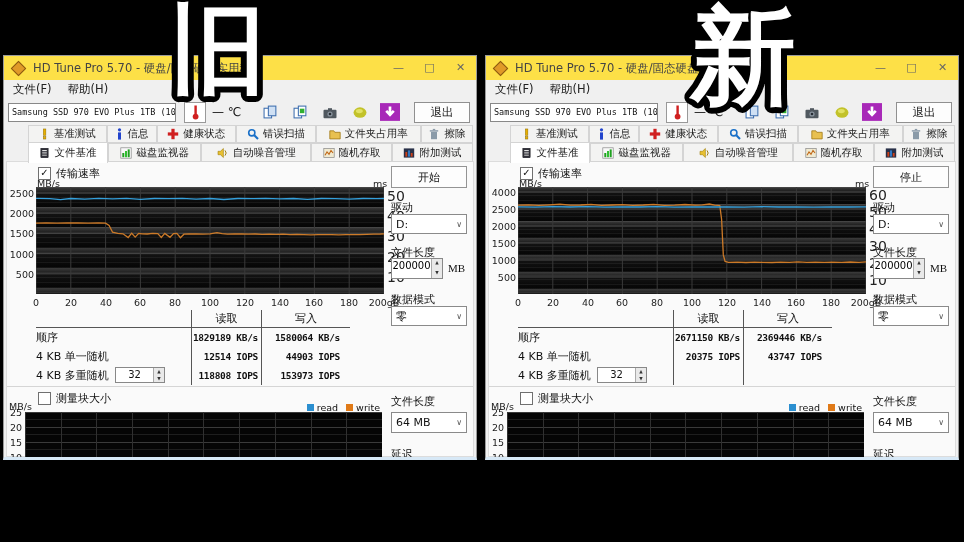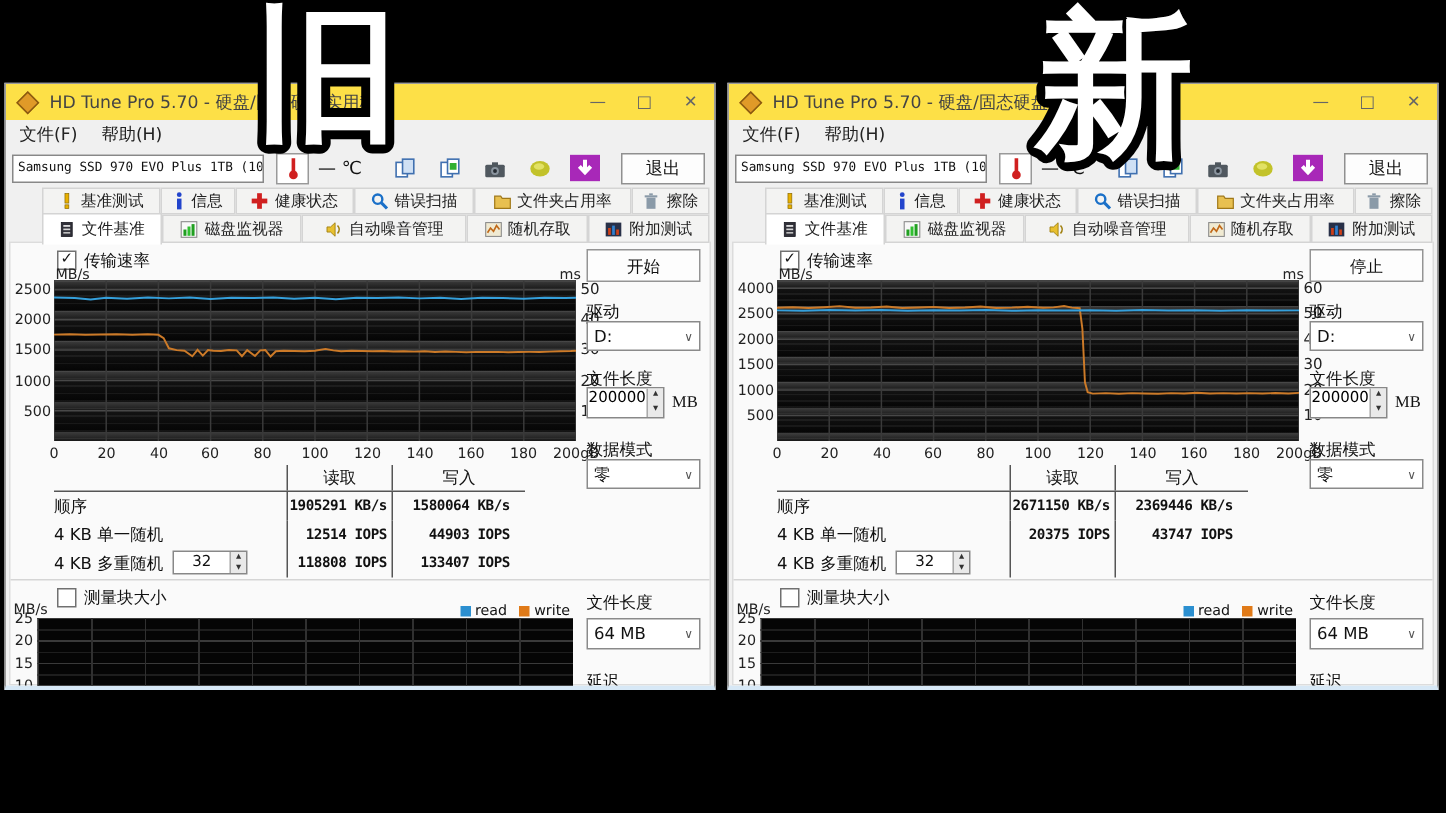--- a/index.html
+++ b/index.html
@@ -41,21 +41,21 @@
 
   .cb-row { position:absolute; display:flex; align-items:center; gap:5px; font-size:11px; color:#111; }
   .cb-transfer { left:34px; top:110px; } .cb-block { left:34px; top:335px; }
   .cb-box { width:11px; height:11px; background:#fff; border:1px solid #707070; font-size:10px; line-height:10px;
             text-align:center; color:#111; }
 
   .axis-unit { position:absolute; font-size:9.5px; color:#222; }
   .mbs-main { left:33px; top:122px; } .ms-main { left:369px; top:122px; }
   .chart { position:absolute; left:32px; top:131px; width:348px; height:107px; background:#000; }
   .ylab { position:absolute; font-size:9.5px; color:#222; width:26px; text-align:right; }
-  .ylab-r { position:absolute; font-size:10px; color:#222; left:383px; }
+  .ylab-r { position:absolute; font-size:14px; color:#222; left:383px; }
   .xlab { position:absolute; top:241px; font-size:9.5px; color:#222; transform:translateX(-50%); white-space:nowrap; }
 
   .results { position:absolute; left:32px; top:254px; width:314px; font-size:11px; color:#111; }
   .res-header { display:flex; height:17px; border-bottom:1px solid #555; align-items:center; }
   .rh-sp { width:155px; } .rh-col { width:70px; text-align:center; border-left:1px solid #555; box-sizing:border-box; height:17px; line-height:17px; }
   .rh-w { width:89px; }
   .res-row { display:flex; height:19px; align-items:center; position:relative; }
   .r-label { width:155px; }
   .r-val { width:70px; text-align:right; padding-right:3px; border-left:1px solid #555; box-sizing:border-box; height:19px; line-height:19px;
            font-family:"DejaVu Sans Mono", monospace; font-weight:bold; font-size:9.5px; letter-spacing:-0.3px; }
@@ -331,39 +331,39 @@
     </div>
 
   <div class="results">
     <div class="res-header">
       <span class="rh-sp"></span>
       <span class="rh-col">读取</span>
       <span class="rh-col rh-w">写入</span>
     </div>
     <div class="res-row">
       <span class="r-label">顺序</span>
-      <span class="r-val">1905291 KB/s</span>
+      <span class="r-val">1829189 KB/s</span>
       <span class="r-val r-w">1580064 KB/s</span>
     </div>
     <div class="res-row">
       <span class="r-label">4 KB 单一随机</span>
       <span class="r-val">12514 IOPS</span>
       <span class="r-val r-w">44903 IOPS</span>
     </div>
     <div class="res-row">
       <span class="r-label">4 KB 多重随机</span>
       <span class="mini-spin">
         <span class="spin-val">32</span>
         <span class="spin-arrows">
             <span>▲</span>
             <span>▼</span>
           </span>
       </span>
       <span class="r-val">118808 IOPS</span>
-      <span class="r-val r-w">133407 IOPS</span>
+      <span class="r-val r-w">153973 IOPS</span>
     </div>
   </div>
   <div class="divider"></div>
 
   <div class="cb-row cb-block">
     <span class="cb-box"></span>
     <span>测量块大小</span>
   </div>
   <span class="mbs-mini">MB/s</span>
   <div class="legend">

